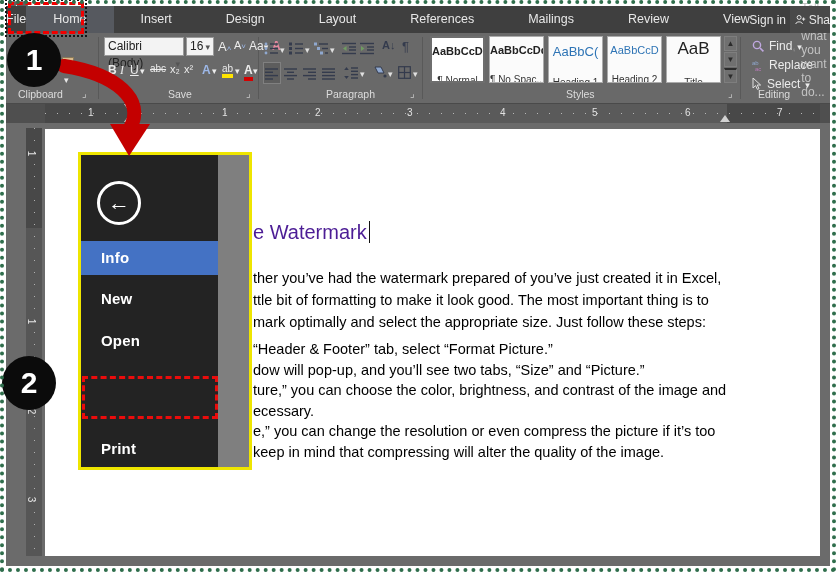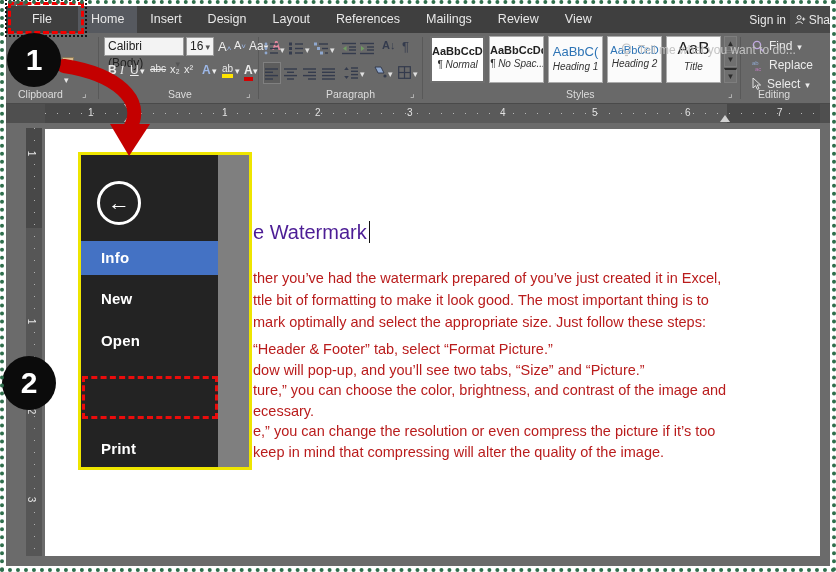--- a/index.html
+++ b/index.html
@@ -2,22 +2,22 @@
 <html><head>
 <meta charset="utf-8">
 <style>
   * { margin:0; padding:0; box-sizing:border-box; }
   body { background:#ffffff; font-family:"Liberation Sans", sans-serif; }
   .screen { position:relative; width:836px; height:572px; background:#ffffff; overflow:hidden; }
   .ants { position:absolute; inset:0; border:4px dotted #2f6e4c; z-index:60; pointer-events:none; }
 
   
   .tabbar { position:absolute; left:6px; top:6px; width:824px; height:27px; background:#3f3f3f; display:flex; align-items:stretch; z-index:5; }
-  .tab { color:#e8e8e8; font-size:12.5px; line-height:27px; padding:0 13px; cursor:default; white-space:nowrap; }
-  .tab.file { width:72px; text-align:center; padding:0; }
+  .tab { color:#e8e8e8; font-size:12.5px; line-height:27px; padding:0 27px; cursor:default; white-space:nowrap; }
+  .tab.file { width:62px; text-align:left; padding:0; }
   .tab.active { background:#56595f; }
   .tellme { display:flex; align-items:center; gap:6px; margin-left:16px; color:#c3c3c3; font-size:12px;margin-top:44px; }
   .topright { position:absolute; right:44px; top:0; height:27px; display:flex; align-items:center; color:#e8e8e8; font-size:12px; }
   .share-chip { position:absolute; right:0; top:0; height:27px; width:40px; background:#494949; display:flex; align-items:center; gap:3px; padding-left:5px; overflow:hidden; color:#e8e8e8; font-size:12px; }
 
   .file-annot { position:absolute; left:8px; top:2px; width:76px; height:32px; border:3px dashed #f20000; outline:2px dotted #141414; outline-offset:1px; z-index:46; pointer-events:none; }
 
   
   .ribbon { position:absolute; left:6px; top:33px; width:824px; height:71px; background:#696969; border-bottom:1px solid #4a4a4a; z-index:4; }
   .gdiv { position:absolute; top:4px; width:1px; height:62px; background:#595959; }
@@ -34,21 +34,21 @@
   .under-r { border-bottom:4px solid #d40000; }
   .pict { position:absolute; cursor:pointer; }
   .sel-ic { background:#5d5d5d; outline:1px solid #808080; }
   .galbtn { width:13px; height:15px; background:#707070; border:1px solid #7e7e7e; color:#2b2b2b; font-size:8px; text-align:center; line-height:14px; cursor:pointer; }
 
   .stylecard { position:absolute; top:3px; width:55px; height:47px; background:#fbfbfb; border:1px solid #ababab; text-align:center; cursor:pointer; overflow:hidden; }
   .stylecard.selected { border:2px solid #6e6e6e; background:#fff; }
   .stylecard .prev { font-size:11px; font-weight:bold; color:#222; margin-top:7px; white-space:nowrap; }
   .stylecard .prev.blue { color:#2e74b5; font-weight:normal; }
   .stylecard .prev.title { font-size:17px; font-weight:normal; margin-top:2px; }
-  .stylecard .nm { font-size:10px; color:#333; margin-top:2px; white-space:nowrap;font-style:italic; }
+  .stylecard .nm { font-size:10px; color:#333; margin-top:18px; white-space:nowrap; }
 
   .edit-item { position:absolute; left:746px; color:#ececec; font-size:12px; cursor:pointer; display:flex; gap:5px; align-items:center; }
 
   
   .canvas { position:absolute; left:6px; top:104px; width:824px; height:462px; background:#6b6b6b; z-index:1; }
   .rulerH { position:absolute; left:6px; top:104px; width:824px; height:19px; background:#4f4f4f; z-index:2; }
   .rh-page { position:absolute; left:39px; top:0; width:775px; height:19px; background:#5a5a5a; }
   .rh-marg { position:absolute; top:0; height:19px; background:#484848; }
   .rh-ticks { position:absolute; left:39px; top:9px; width:775px; height:1px; background:repeating-linear-gradient(90deg,#b7b7b7 0 1px,transparent 1px 12px); }
   .rnum { position:absolute; top:3px; font-size:10px; color:#e2e2e2; }
@@ -57,21 +57,21 @@
   .tri-u { width:0; height:0; border-left:5px solid transparent; border-right:5px solid transparent; border-bottom:7px solid #d2d2d2; position:absolute; cursor:pointer; }
   .rulerV { position:absolute; left:26px; top:128px; width:16px; height:428px; background:#565656; z-index:2; }
   .rv-marg { position:absolute; left:0; top:0; width:16px; height:100px; background:#484848; }
   .rv-ticks { position:absolute; left:8px; top:0; width:1px; height:428px; background:repeating-linear-gradient(180deg,#b0b0b0 0 1px,transparent 1px 12px); }
   .rvnum { position:absolute; left:3px; font-size:10px; color:#e2e2e2; transform:rotate(90deg); }
 
   
   .page { position:absolute; left:45px; top:129px; width:775px; height:427px; background:#ffffff; z-index:2; }
   .doc-title { position:absolute; left:208px; top:92px; font-size:20px; color:#4c1d95; }
   .caret { display:inline-block; width:1px; height:22px; background:#111; vertical-align:-4px; margin-left:2px; }
-  .para { position:absolute; left:208px; color:#b91c1c; font-size:14.5px; }
+  .para { position:absolute; left:208px; color:#000000; font-size:14.5px; }
   .p1 { top:138px; line-height:22px; }
   .p2 { top:210px; line-height:20.5px; }
 
   
   .overlay { position:absolute; left:78px; top:152px; width:174px; height:318px; border:3px solid #eee500; display:flex; z-index:10; overflow:hidden; background:#232323; }
   .menucol { position:relative; width:137px; background:#232323; height:100%; }
   .graycol { flex:1; background:#7f7f7f; }
   .backbtn { position:absolute; left:16px; top:26px; width:44px; height:44px; border:3px solid #fff; border-radius:50%; color:#fff; font-size:22px; text-align:center; line-height:38px; cursor:pointer; }
   .fm-item { position:absolute; left:0; width:137px; padding-left:20px; color:#fff; font-size:15px; font-weight:600; letter-spacing:.2px; cursor:pointer; }
   .fm-info { top:86px; height:34px; line-height:34px; background:#4472c4; }

